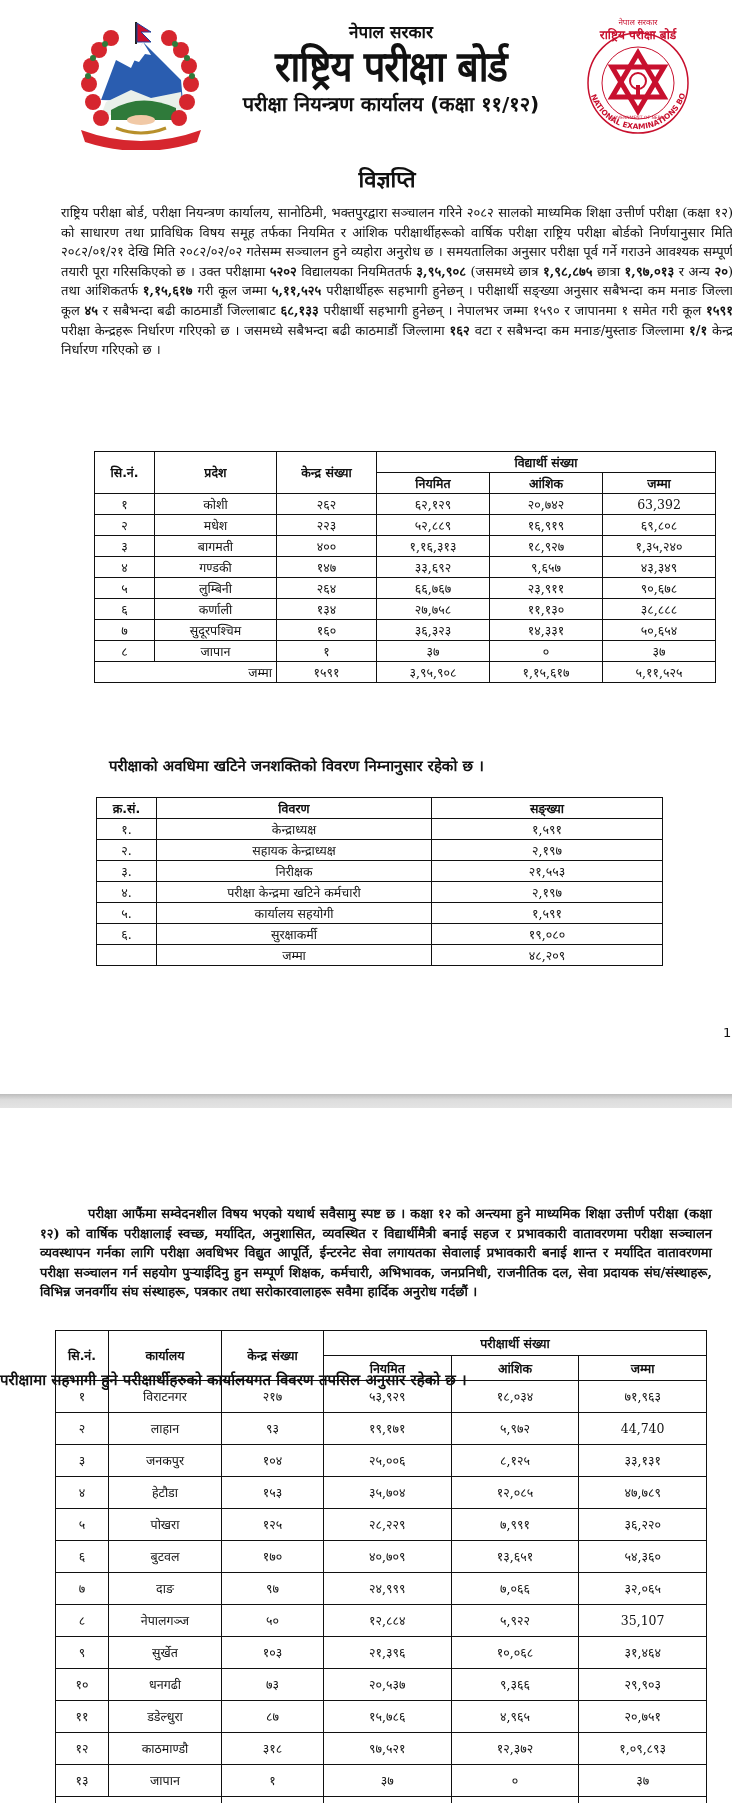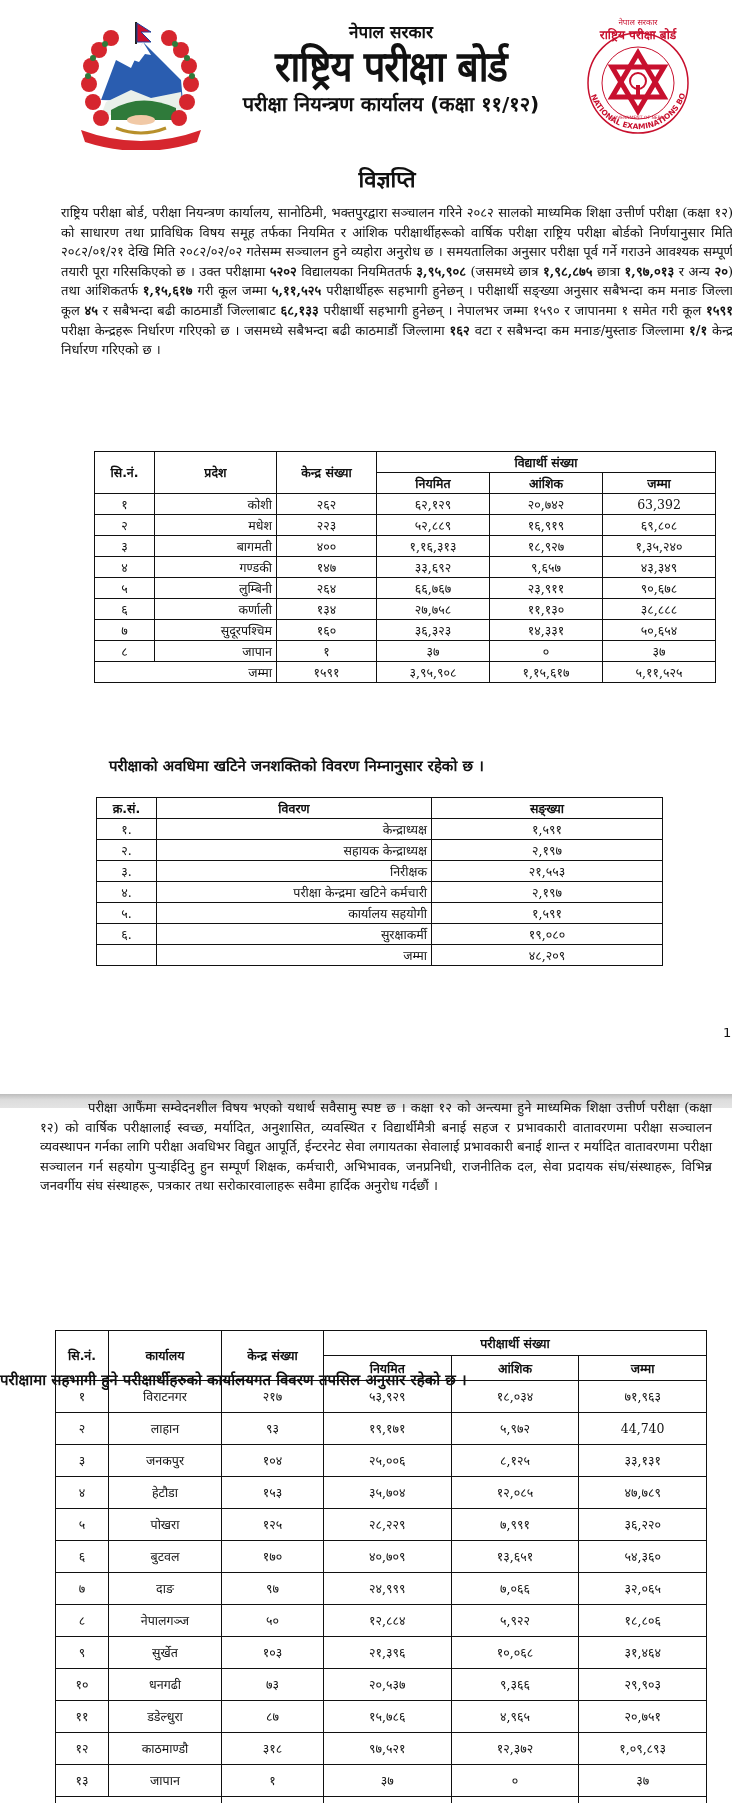--- a/index.html
+++ b/index.html
@@ -25,36 +25,36 @@
 
   .para { position: absolute; left: 40px; width: 672px; font-size: 13px; line-height: 19.6px; text-align: justify; font-family: "DejaVu Serif", "Liberation Serif", serif; }
   .para b { font-weight: bold; }
   .p1 { top: 203px; }
 
   .sec-title { position: absolute; font-weight: bold; font-size: 15px; }
 
   table { border-collapse: collapse; position: absolute; font-size: 12.5px; font-family: "DejaVu Serif", "Liberation Serif", serif; }
   td, th { border: 1px solid #111; text-align: center; padding: 0 4px; font-weight: normal; }
   th { font-weight: bold; font-family: "DejaVu Sans", "Liberation Sans", sans-serif; }
-  td.left { text-align: right; }
+  td.left { text-align: center; }
   td.right { text-align: right; font-weight: bold; font-family: "DejaVu Sans", "Liberation Sans", sans-serif; }
   tr.total td { font-weight: normal; }
 
   .t1 { left: 73px; top: 451px; width: 622px; }
   .t1 tr { height: 21px; }
   .t2 { left: 75px; top: 797px; width: 567px; }
   .t2 tr { height: 21px; }
   .t3 { left: 55px; top: 1330px; width: 652px; }
   .t3 tr { height: 32px; }
   .t3 thead tr { height: 25px; }
   .t3 tr.total td { font-weight: bold; font-family: "DejaVu Sans", "Liberation Sans", sans-serif; }
 
   .page-num { position: absolute; left: 702px; top: 1025px; font-size: 13px; font-family: "DejaVu Sans", sans-serif; }
 
-  .p2 { top: 1098px; }
+  .p2 { top: 1204px; font-weight: bold; }
   .p2 .indent { display: inline-block; width: 48px; }
 </style>
 </head>
 <body>
 
 <div class="page page1">
 
   <svg class="emblem" viewBox="0 0 140 130">
     <rect x="64" y="2" width="2" height="22" fill="#222"></rect>
     <polygon points="66,3 80,12 70,12 80,22 66,22" fill="#c8102e" stroke="#1f3f9c" stroke-width="1"></polygon>
@@ -333,21 +333,21 @@
         <td>२४,९९९</td>
         <td>७,०६६</td>
         <td>३२,०६५</td>
       </tr>
       <tr>
         <td>८</td>
         <td>नेपालगञ्ज</td>
         <td>५०</td>
         <td>१२,८८४</td>
         <td>५,९२२</td>
-        <td>१८,८०६</td>
+        <td>35,107</td>
       </tr>
       <tr>
         <td>९</td>
         <td>सुर्खेत</td>
         <td>१०३</td>
         <td>२१,३९६</td>
         <td>१०,०६८</td>
         <td>३१,४६४</td>
       </tr>
       <tr>

